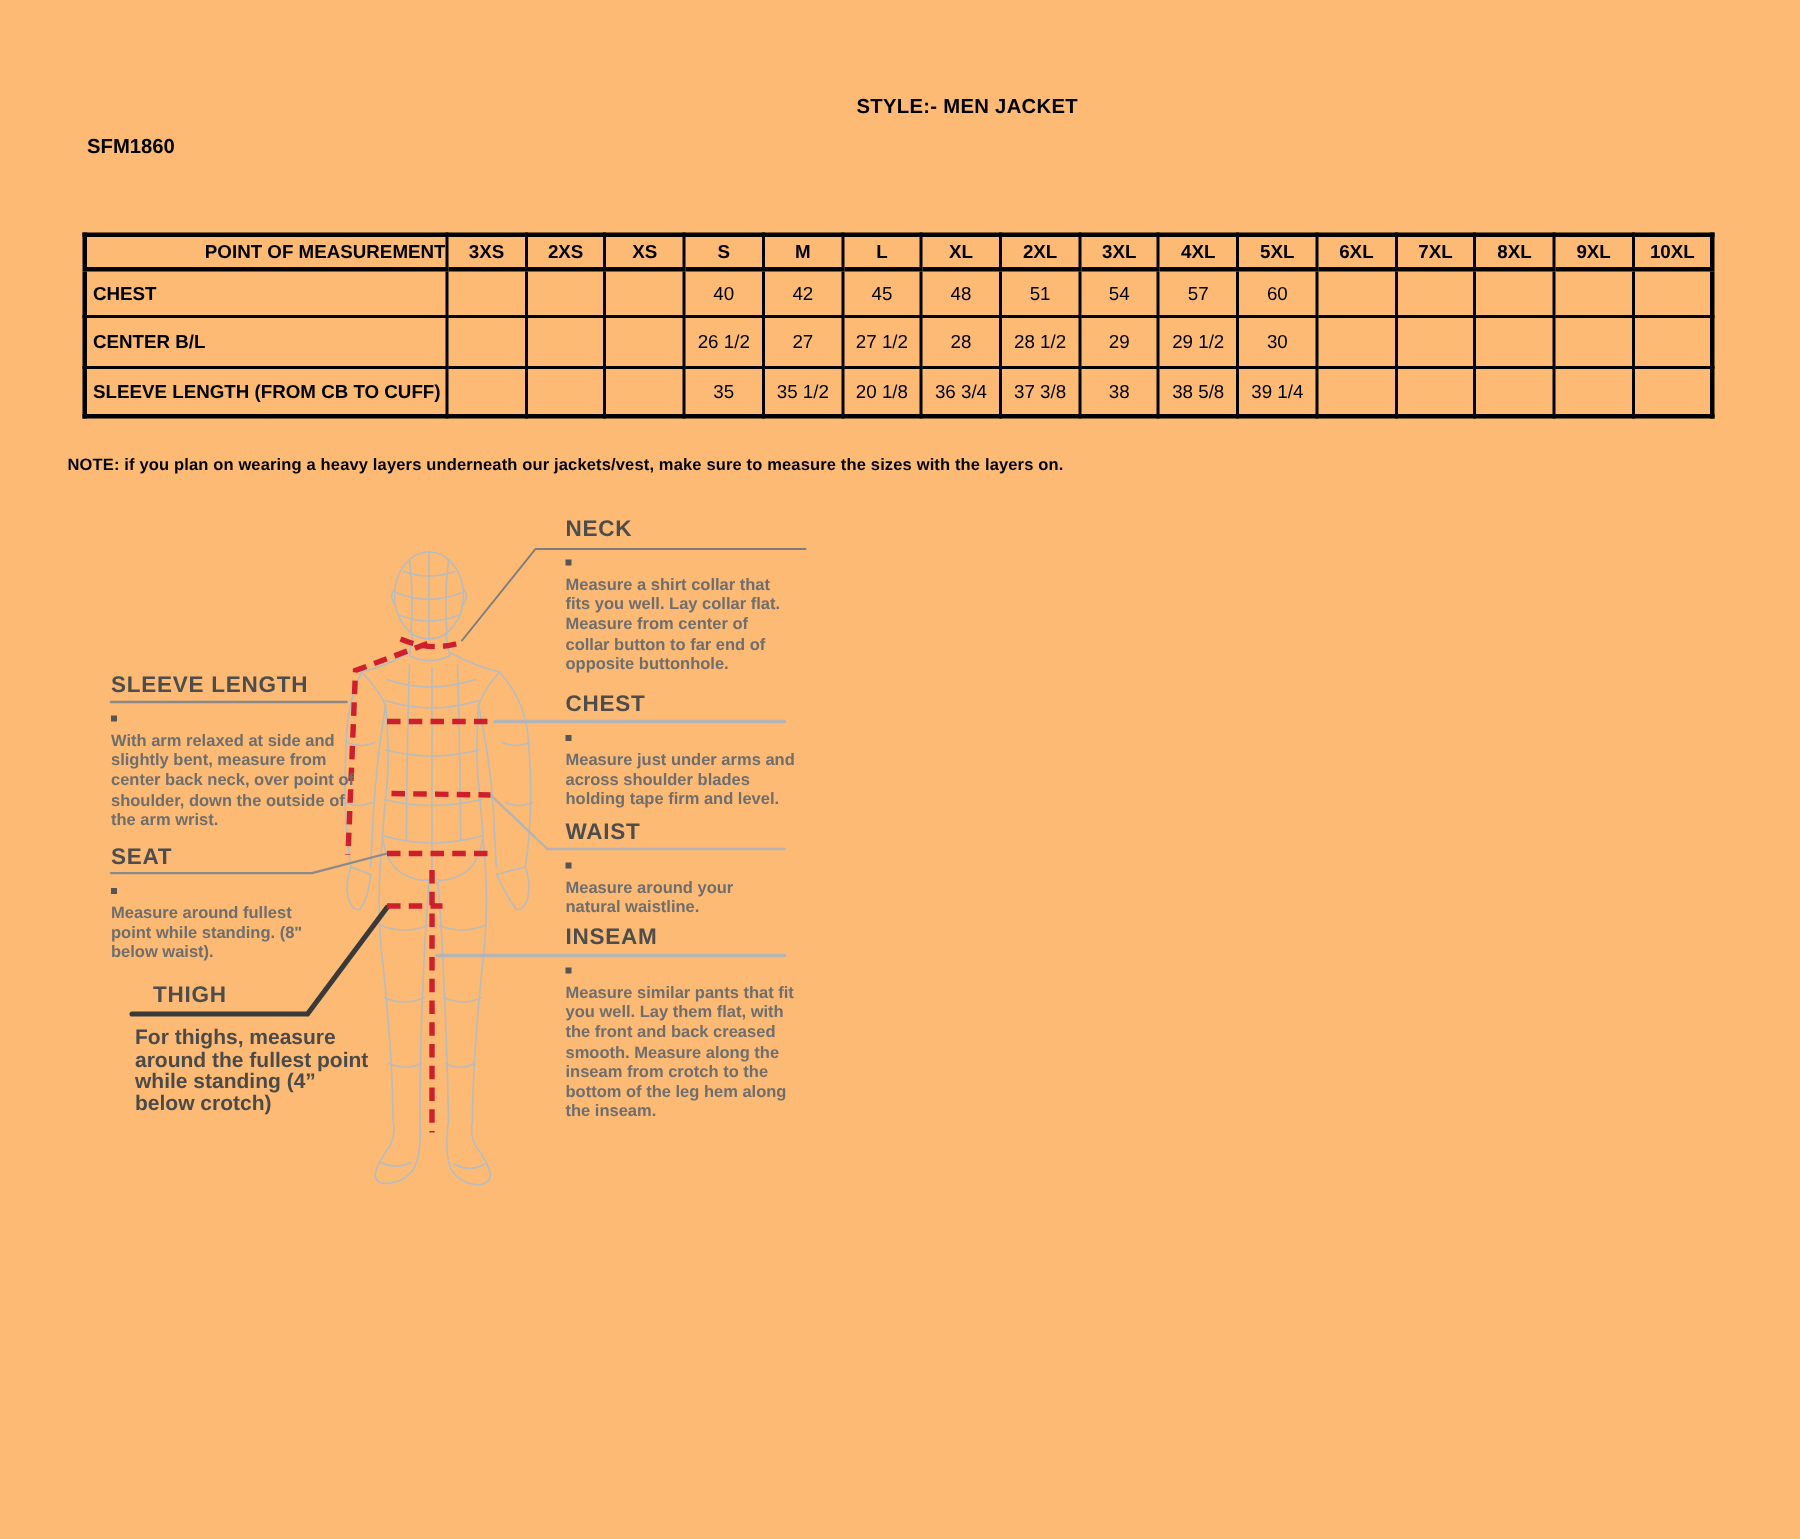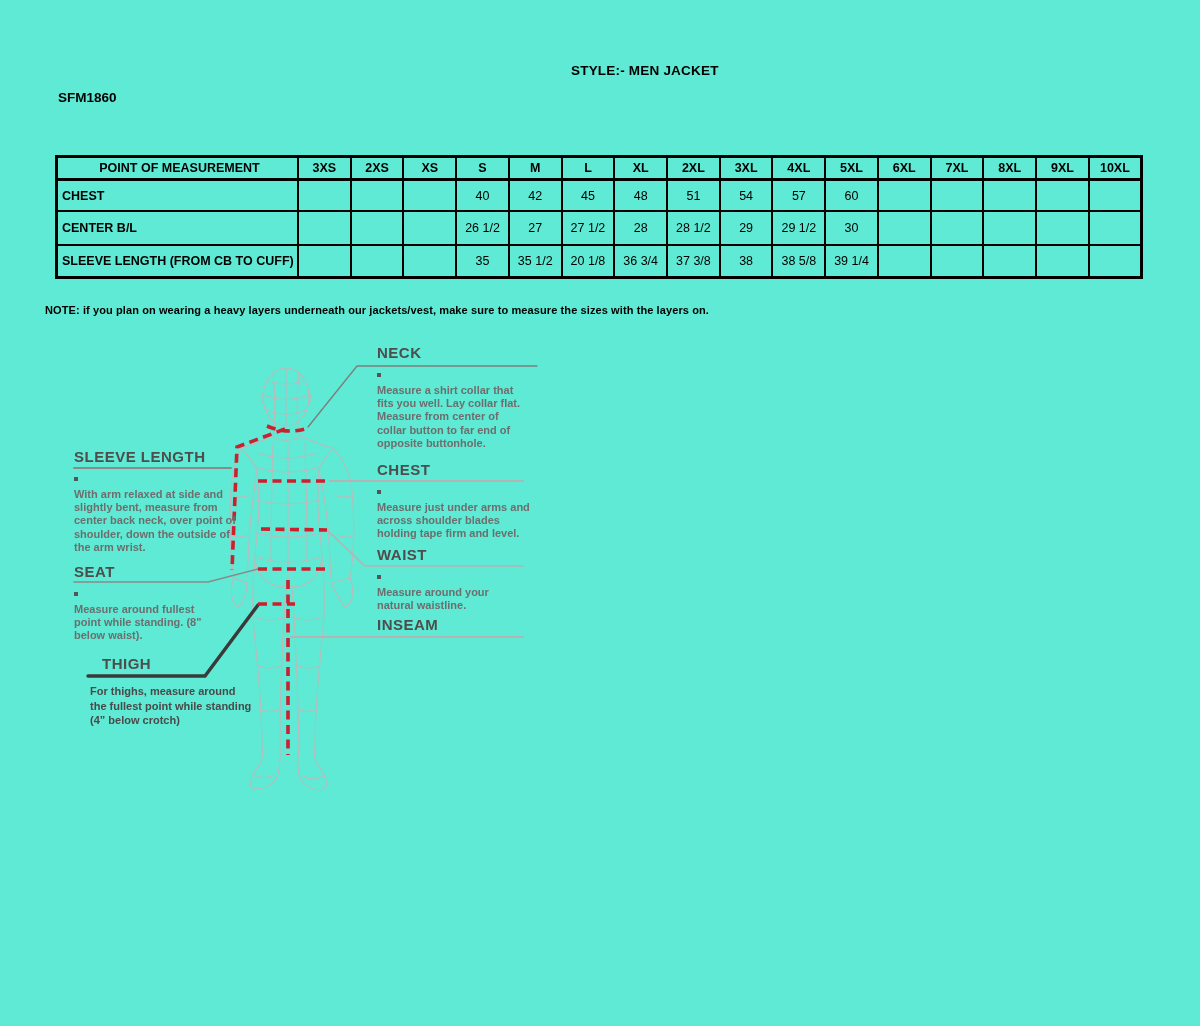--- a/index.html
+++ b/index.html
@@ -1,42 +1,42 @@
 <!DOCTYPE html>
 <html><head>
 <meta charset="utf-8">
 <style>
   html,body{margin:0;padding:0;background:#fff;}
-  .page{position:relative;width:1200px;height:1026px;background:#5eead4;
+  .page{position:relative;width:1200px;height:1026px;background:#fdba74;
         font-family:"Liberation Sans",sans-serif;color:#000;overflow:hidden;}
 
   .doc-title{position:absolute;left:571px;top:63px;font-size:13.5px;font-weight:bold;letter-spacing:.2px;}
   .doc-code{position:absolute;left:58px;top:90px;font-size:13.5px;font-weight:bold;text-align:right;}
 
   table.size-table{position:absolute;left:55px;top:155px;width:1088px;
         border-collapse:collapse;table-layout:fixed;border:3px solid #000;}
   .size-table th,.size-table td{border:2px solid #000;font-size:12.5px;text-align:center;
         padding:0;overflow:hidden;white-space:nowrap;}
   .size-table th{font-weight:bold;height:20px;border-bottom:3px solid #000;}
-  .size-table th:first-child{width:235px;text-align:center;padding-left:4px;}
+  .size-table th:first-child{width:235px;text-align:right;padding-left:4px;}
   .size-table tbody tr:nth-child(1) td{height:29px;}
   .size-table tbody tr:nth-child(2) td{height:32px;}
   .size-table tbody tr:nth-child(3) td{height:30px;}
   .size-table td.rowlabel{text-align:left;padding-left:4px;font-weight:bold;}
 
   .note{position:absolute;left:45px;top:304px;font-size:11px;font-weight:bold;letter-spacing:.1px;}
 
   .diagram-svg{position:absolute;left:55px;top:335px;}
 
   .callout{position:absolute;font-weight:bold;}
   .co-title{font-size:15px;letter-spacing:.5px;color:#4d4d4d;margin-bottom:8px;white-space:nowrap;}
   .co-body{display:flex;gap:7px;font-size:11px;line-height:13.2px;color:#6e6e6e;flex-direction:column;}
   .bullet{flex:0 0 4px;width:4px;height:4px;background:#555;margin-top:4px;}
   .callout.thigh .co-title{margin-bottom:12px;margin-left:12px;}
-  .callout.thigh .co-body{color:#4a4a4a;font-size:11px;line-height:14.5px;}
+  .callout.thigh .co-body{color:#4a4a4a;font-size:14px;line-height:14.5px;}
 </style>
 </head>
 <body>
 
 <div class="page">
 
   <div class="doc-title">STYLE:- MEN JACKET</div>
   <div class="doc-code">SFM1860</div>
 
   <table class="size-table">
@@ -226,20 +226,24 @@
   <div class="callout" style="left:74px;top:563px;width:150px">
     <div class="co-title">SEAT</div>
     <div class="co-body">
         <span class="bullet"></span>
       <span class="co-text">Measure around fullest point while standing. (8" below waist).</span>
       </div>
   </div>
 
   <div class="callout" style="left:377px;top:616px;width:160px">
     <div class="co-title">INSEAM</div>
+    <div class="co-body">
+        <span class="bullet"></span>
+      <span class="co-text">Measure similar pants that fit you well. Lay them flat, with the front and back creased smooth. Measure along the inseam from crotch to the bottom of the leg hem along the inseam.</span>
+      </div>
   </div>
 
   <div class="callout thigh" style="left:90px;top:655px;width:162px">
     <div class="co-title">THIGH</div>
     <div class="co-body">
         <span class="co-text">For thighs, measure around the fullest point while standing (4” below crotch)</span>
       </div>
   </div>
 
 </div>

